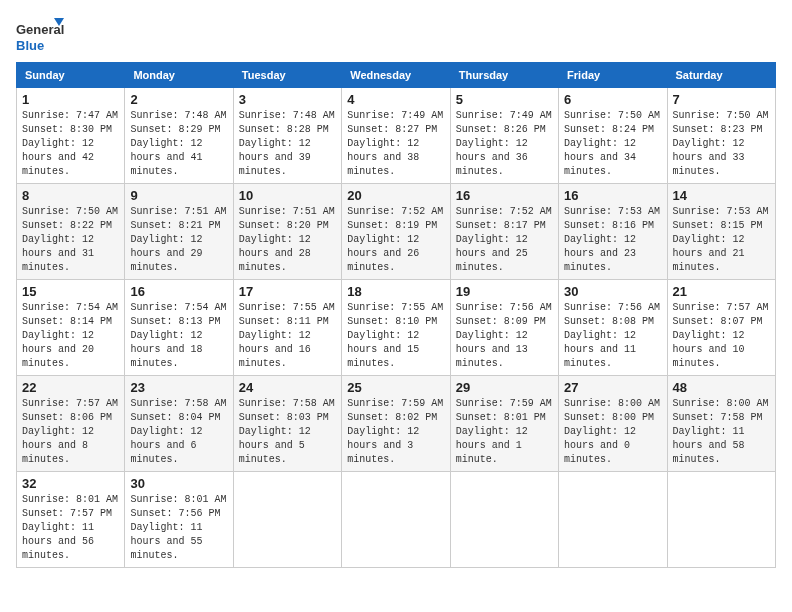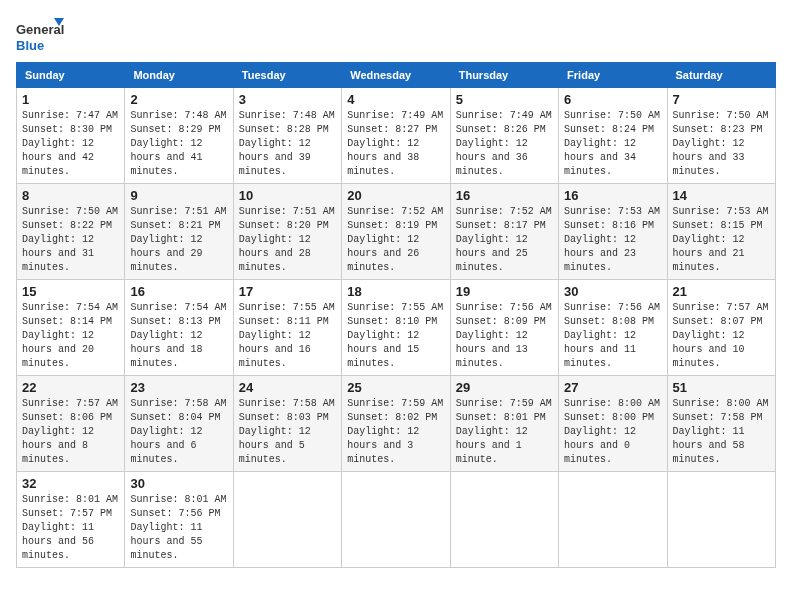--- a/index.html
+++ b/index.html
@@ -214,21 +214,21 @@
         </td>
         <td>
           <span class="day-number">29</span>
           <div class="day-info">Sunrise: 7:59 AM<br>Sunset: 8:01 PM<br>Daylight: 12 hours and 1 minute.</div>
         </td>
         <td>
           <span class="day-number">27</span>
           <div class="day-info">Sunrise: 8:00 AM<br>Sunset: 8:00 PM<br>Daylight: 12 hours and 0 minutes.</div>
         </td>
         <td>
-          <span class="day-number">51</span>
+          <span class="day-number">48</span>
           <div class="day-info">Sunrise: 8:00 AM<br>Sunset: 7:58 PM<br>Daylight: 11 hours and 58 minutes.</div>
         </td>
       </tr>
       <tr>
         <td>
           <span class="day-number">32</span>
           <div class="day-info">Sunrise: 8:01 AM<br>Sunset: 7:57 PM<br>Daylight: 11 hours and 56 minutes.</div>
         </td>
         <td>
           <span class="day-number">30</span>

